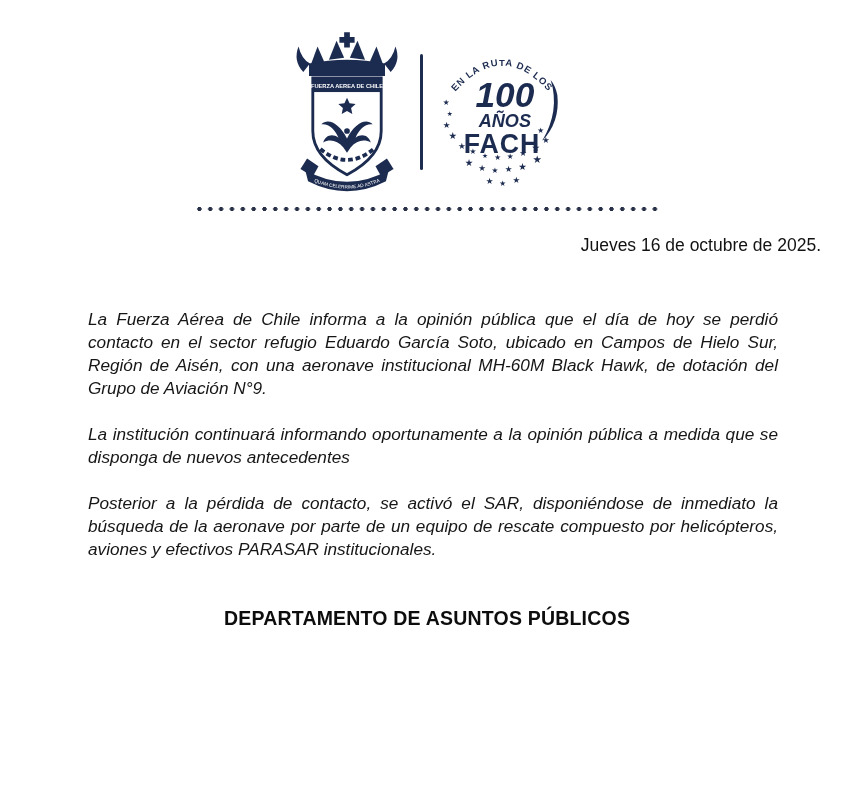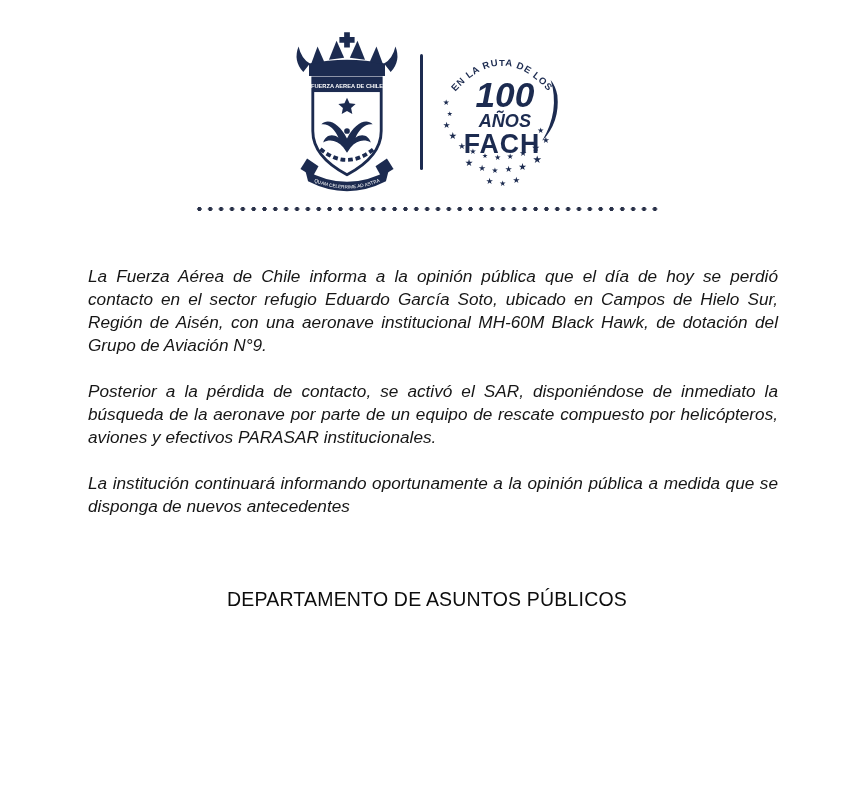--- a/index.html
+++ b/index.html
@@ -57,24 +57,24 @@
     font-style: italic;
   }
   .content p {
     font-size: 17.2px;
     line-height: 23px;
     text-align: justify;
     color: #161616;
     margin-bottom: 23px;
   }
   .footer-dept {
-    margin-top: 70px;
+    margin-top: 46px;
     text-align: center;
     font-size: 19.5px;
-    font-weight: normal;
+    font-weight: bold;
     color: #0d0d0d;
     letter-spacing: 0.2px;
   }
   .crest-svg text, .cent-svg text { font-family: "Liberation Sans", sans-serif; }
   .st { fill: #1c2b50; font-family: "DejaVu Sans", sans-serif; }
   .navy { fill: #1c2b50; }
 </style>
 </head>
 <body>
 
@@ -149,22 +149,23 @@
         <text class="st" x="63" y="161" font-size="8">★</text>
         <text class="st" x="77" y="158" font-size="9">★</text>
         <text class="st" x="103" y="106" font-size="8">★</text>
       </g>
     </svg>
   </header>
 
 
   <div class="dotted-separator"></div>
 
+  <div class="date-line">Jueves 16 de octubre de 2025.</div>
 
   <main class="content">
     <p>La Fuerza Aérea de Chile informa a la opinión pública que el día de hoy se perdió contacto en el sector refugio Eduardo García Soto, ubicado en Campos de Hielo Sur, Región de Aisén, con una aeronave institucional MH-60M Black Hawk, de dotación del Grupo de Aviación N°9.</p>
+    <p>La institución continuará informando oportunamente a la opinión pública a medida que se disponga de nuevos antecedentes</p>
     <p>Posterior a la pérdida de contacto, se activó el SAR, disponiéndose de inmediato la búsqueda de la aeronave por parte de un equipo de rescate compuesto por helicópteros, aviones y efectivos PARASAR institucionales.</p>
-    <p>La institución continuará informando oportunamente a la opinión pública a medida que se disponga de nuevos antecedentes</p>
   </main>
 
   <div class="footer-dept">DEPARTAMENTO DE ASUNTOS PÚBLICOS</div>
 
 </div>
 
 </body></html>

